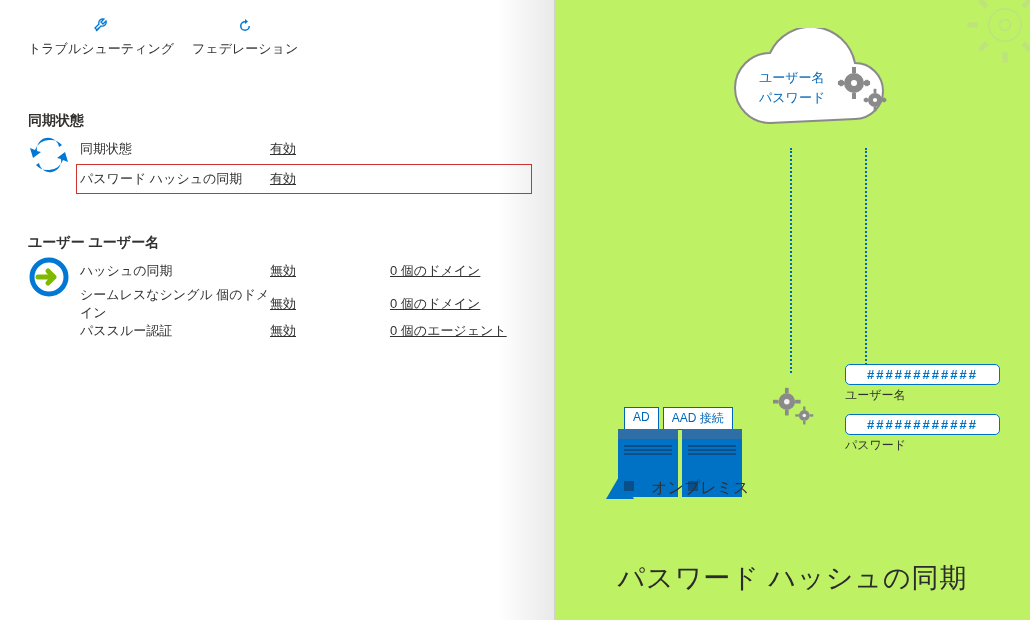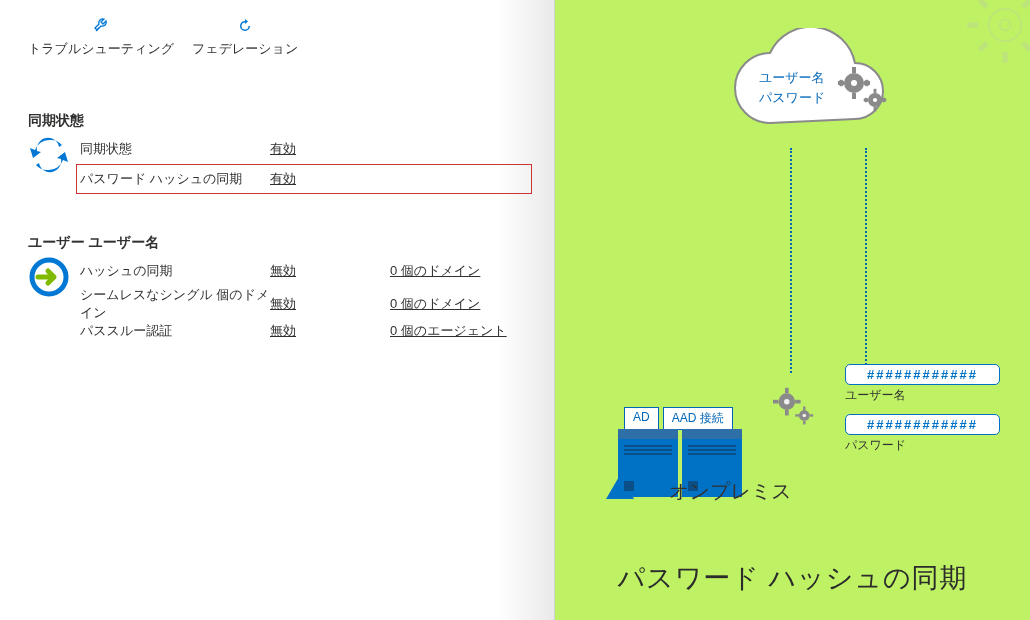--- a/index.html
+++ b/index.html
@@ -124,22 +124,22 @@
     background: #0a4f87;
   }
   .tri {
     position: absolute; left: -12px; bottom: -2px;
     width: 0; height: 0;
     border-left: 14px solid transparent;
     border-right: 14px solid transparent;
     border-bottom: 24px solid #0072c6;
   }
   .onprem-caption {
-    position: absolute; left: 114px; top: 478px;
-    font-size: 20px; color: #323130;
+    position: absolute; left: 96px; top: 478px;
+    font-size: 16px; color: #323130;
   }
 
   
   .small-gears { position: absolute; left: 216px; top: 386px; }
 
   
   .hashbox-group { position: absolute; left: 290px; top: 364px; }
   .hashbox {
     border: 1.5px solid #0072c6;
     border-radius: 5px;

